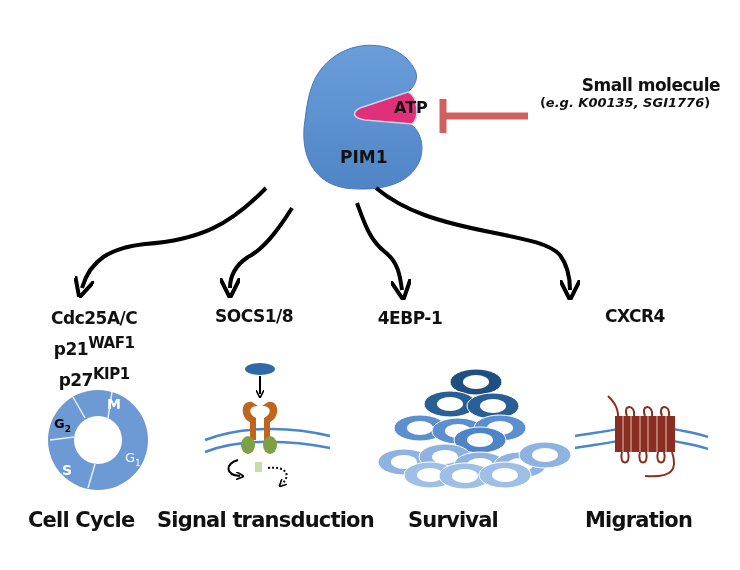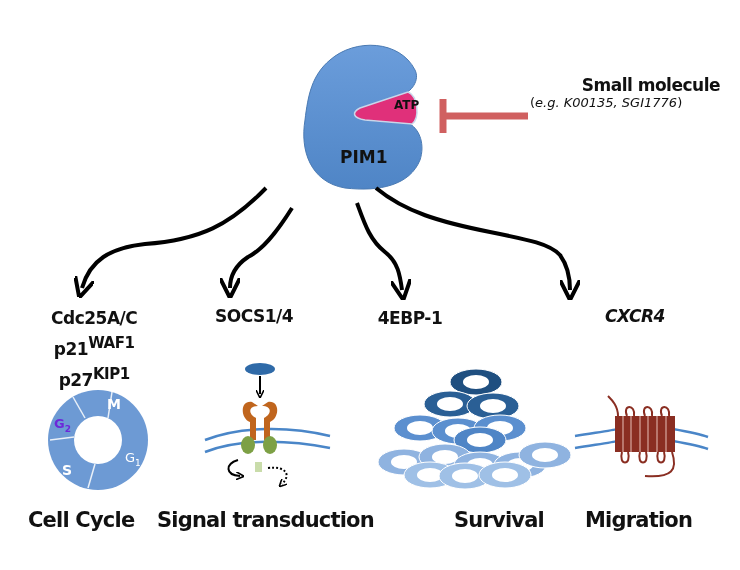--- a/index.html
+++ b/index.html
@@ -4,21 +4,21 @@
 <style>
   html, body { margin: 0; padding: 0; background: #ffffff; }
   body { width: 740px; height: 570px; position: relative; overflow: hidden;
          font-family: "DejaVu Sans", sans-serif; color: #111; }
   .abs { position: absolute; }
   .lbl { font-weight: bold; font-size: 17px; letter-spacing: -0.5px; text-align: center; }
   .big { font-weight: bold; font-size: 21px; letter-spacing: -0.8px; text-align: right; white-space: nowrap; }
   sup { font-size: 15px; }
   svg.full { position: absolute; left: 0; top: 0; }
   .inh1, .inh2 { font-weight: bold; font-size: 17px; letter-spacing: -0.5px; text-align: right; }
-  .inh3 { font-size: 13px; font-weight: normal; }
+  .inh3 { font-size: 13px; font-weight: bold; text-align: center; }
   .inh3 i { font-style: italic; }
 </style>
 </head>
 <body>
 
 <svg class="full" width="740" height="570" viewBox="0 0 740 570">
   <defs>
     <linearGradient id="pimGrad" x1="0" y1="0" x2="0" y2="1">
       <stop offset="0" stop-color="#6b9ddb"></stop>
       <stop offset="1" stop-color="#4f85c6"></stop>
@@ -115,39 +115,39 @@
         <line x1="648" y1="416" x2="648" y2="452"></line>
       <line x1="657" y1="416" x2="657" y2="452"></line>
         <line x1="666" y1="416" x2="666" y2="452"></line>
     </g>
     <path d="M618,416 C618,406 612,400 608,396 M627,416 C622,404 636,404 634,416 M645,416 C640,404 654,404 652,416 M662,416 C657,404 671,404 669,416" fill="none" stroke="#8a2e22" stroke-width="2"></path>
     <path d="M622,452 C618,466 632,466 628,452 M640,452 C636,466 650,466 646,452 M658,452 C654,466 668,466 664,452 M672,452 C678,470 672,478 645,476" fill="none" stroke="#8a2e22" stroke-width="2"></path>
   </g>
 </svg>
 
 <div class="abs" style="left:340px;top:147px;width:60px;text-align:left;font-weight:bold;font-size:17px;color:#111;">PIM1</div>
-<div class="abs" style="left:394px;top:98px;font-weight:bold;font-size:12px;color:#111;">ATP</div>
+<div class="abs" style="left:394px;top:98px;font-weight:bold;font-size:16px;color:#111;">ATP</div>
 
 <div class="abs" style="left:530px;top:75px;width:190px;">
   <div class="inh1">Small molecule</div>
   <div class="inh3"><span>(</span><i>e.g. K00135, SGI1776</i><span>)</span></div>
 </div>
 
 <div class="abs lbl" style="left:51px;top:306px;text-align:center;line-height:25px;">
   <div>Cdc25A/C</div>
   <div><span>p21</span><sup>WAF1</sup></div>
   <div><span>p27</span><sup>KIP1</sup></div>
 </div>
-<div class="abs lbl" style="left:215px;top:306px;">SOCS1/4</div>
+<div class="abs lbl" style="left:215px;top:306px;">SOCS1/8</div>
 <div class="abs lbl" style="left:370px;top:306px;width:80px;line-height:24px;">
   <div>4EBP-1</div>
 </div>
-<div class="abs lbl" style="left:605px;top:306px;font-style:italic;">CXCR4</div>
+<div class="abs lbl" style="left:605px;top:306px;">CXCR4</div>
 
 <div class="abs" style="left:107px;top:396px;color:#fff;font-weight:bold;font-size:14px;">M</div>
-<div class="abs" style="left:54px;top:416px;color:#6d28d9;font-weight:bold;font-size:13px;">G<sub style="font-size:9px">2</sub></div>
+<div class="abs" style="left:54px;top:416px;color:#000000;font-weight:bold;font-size:13px;">G<sub style="font-size:9px">2</sub></div>
 <div class="abs" style="left:62px;top:462px;color:#fff;font-weight:bold;font-size:14px;">S</div>
 <div class="abs" style="left:125px;top:450px;color:#fff;font-weight:normal;font-size:13px;">G<sub style="font-size:9px">1</sub></div>
 
 <div class="abs big" style="left:28px;top:508px;">Cell Cycle</div>
 <div class="abs big" style="left:157px;top:508px;">Signal transduction</div>
-<div class="abs big" style="left:408px;top:508px;margin-left:46px;">Survival</div>
+<div class="abs big" style="left:408px;top:508px;">Survival</div>
 <div class="abs big" style="left:585px;top:508px;">Migration</div>
 
 </body></html>

